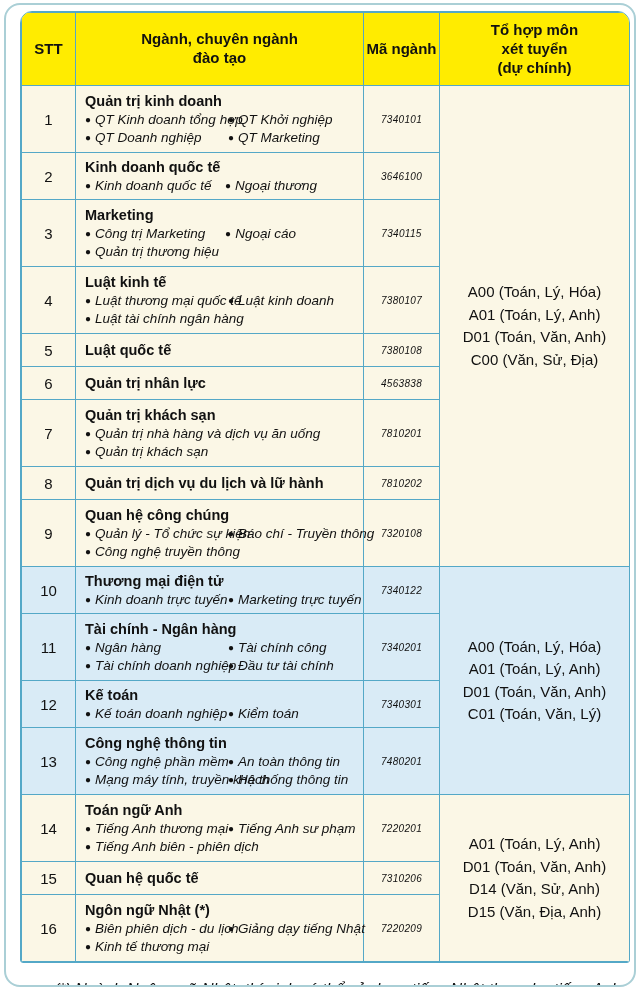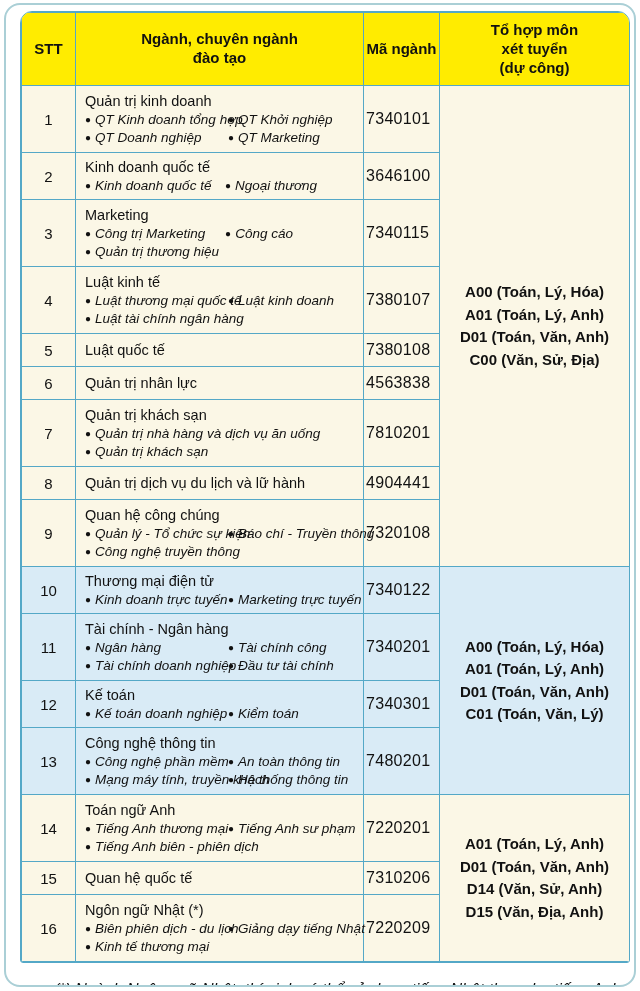--- a/index.html
+++ b/index.html
@@ -51,21 +51,21 @@
   }
   td.stt-cell {
     text-align: center;
     font-size: 15px;
     padding: 2px;
   }
   td.major-cell {
     padding: 4px 4px 4px 9px;
   }
   .major-title {
-    font-weight: normal;
+    font-weight: bold;
     font-size: 14.5px;
     line-height: 1.28;
   }
   .subs {
     display: flex;
     margin-top: 1px;
     gap: 6px;
   }
   .subcol { display: flex; flex-direction: column; }
   .subcol.c1 { width: 50%; }
@@ -77,32 +77,32 @@
     line-height: 1.33;
     white-space: nowrap;
   }
   .sub-item .dot {
     font-style: normal;
     font-size: 10px;
     vertical-align: 1px;
     margin-right: 4px;
   }
   td.code-cell {
-    text-align: left;
-    font-size: 16px;
+    text-align: center;
+    font-size: 10px;
     letter-spacing: 0.3px;
     padding: 2px;
+    font-style: italic;
   }
   td.combo-cell {
     text-align: center;
     font-size: 15px;
     line-height: 1.5;
     white-space: pre-line;
     padding: 4px;
-    font-weight: bold;
   }
   .bg-cream { background: #fbf7e6; }
   .bg-blue  { background: #d9ebf6; }
   .footnote {
     padding: 15px 10px 0 34px;
     font-style: italic;
     font-size: 16px;
     line-height: 1.45;
   }
 </style>
@@ -119,21 +119,21 @@
         <col style="width:190px">
       </colgroup>
       <thead>
         <tr>
           <th>STT</th>
           <th>Ngành, chuyên ngành
 đào tạo</th>
           <th>Mã ngành</th>
           <th>Tổ hợp môn
 xét tuyển
-(dự công)</th>
+(dự chính)</th>
         </tr>
       </thead>
       <tbody id="table-body">
           <tr style="height: 67px;">
             <td class="stt-cell bg-cream">1</td>
             <td class="major-cell bg-cream">
               <div class="major-title">Quản trị kinh doanh</div>
               <div class="subs">
                 <div class="subcol c1">
                   <div class="sub-item"><span class="dot">●</span><span>QT Kinh doanh tổng hợp</span></div>
@@ -169,21 +169,21 @@
           <tr style="height: 67px;">
             <td class="stt-cell bg-cream">3</td>
             <td class="major-cell bg-cream">
               <div class="major-title">Marketing</div>
               <div class="subs">
                 <div class="subcol c1">
                   <div class="sub-item"><span class="dot">●</span><span>Công trị Marketing</span></div>
                   <div class="sub-item"><span class="dot">●</span><span>Quản trị thương hiệu</span></div>
                 </div>
                 <div class="subcol c2">
-                  <div class="sub-item"><span class="dot">●</span><span>Công cáo</span></div>
+                  <div class="sub-item"><span class="dot">●</span><span>Ngoại cáo</span></div>
                 </div>
               </div>
             </td>
             <td class="code-cell bg-cream">7340115</td>
           </tr>
           <tr style="height: 67px;">
             <td class="stt-cell bg-cream">4</td>
             <td class="major-cell bg-cream">
               <div class="major-title">Luật kinh tế</div>
               <div class="subs">
@@ -223,21 +223,21 @@
                 </div>
               </div>
             </td>
             <td class="code-cell bg-cream">7810201</td>
           </tr>
           <tr style="height: 33px;">
             <td class="stt-cell bg-cream">8</td>
             <td class="major-cell bg-cream">
               <div class="major-title">Quản trị dịch vụ du lịch và lữ hành</div>
             </td>
-            <td class="code-cell bg-cream">4904441</td>
+            <td class="code-cell bg-cream">7810202</td>
           </tr>
           <tr style="height: 67px;">
             <td class="stt-cell bg-cream">9</td>
             <td class="major-cell bg-cream">
               <div class="major-title">Quan hệ công chúng</div>
               <div class="subs">
                 <div class="subcol c1">
                   <div class="sub-item"><span class="dot">●</span><span>Quản lý - Tổ chức sự kiện</span></div>
                   <div class="sub-item"><span class="dot">●</span><span>Công nghệ truyền thông</span></div>
                 </div>

